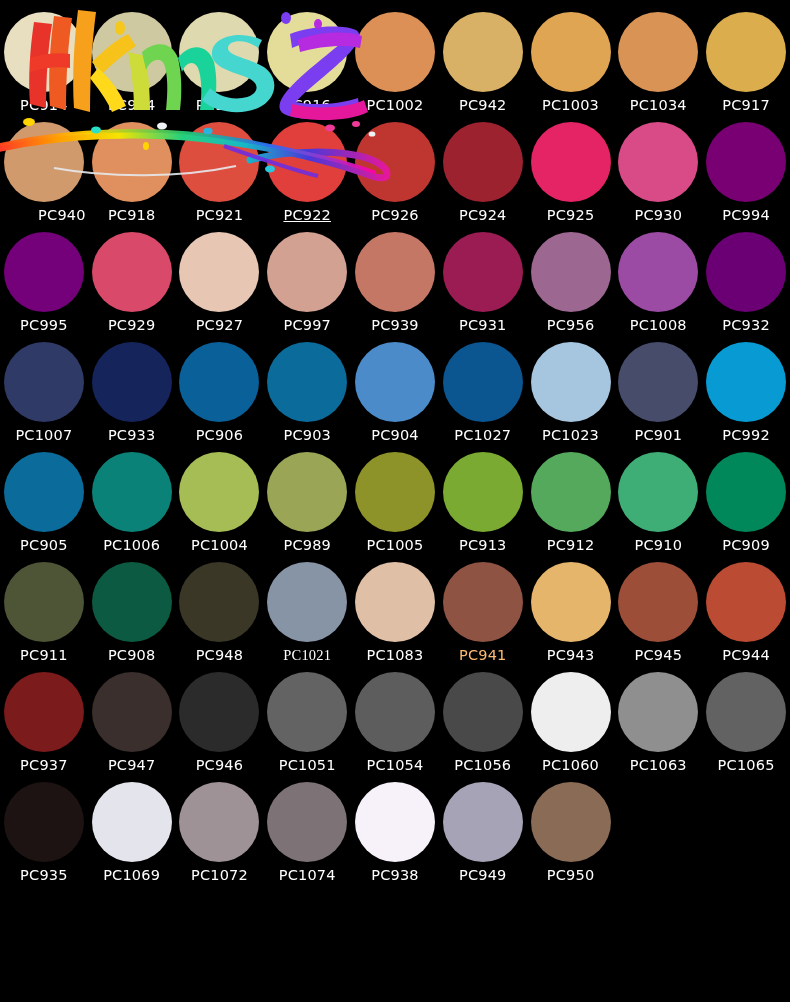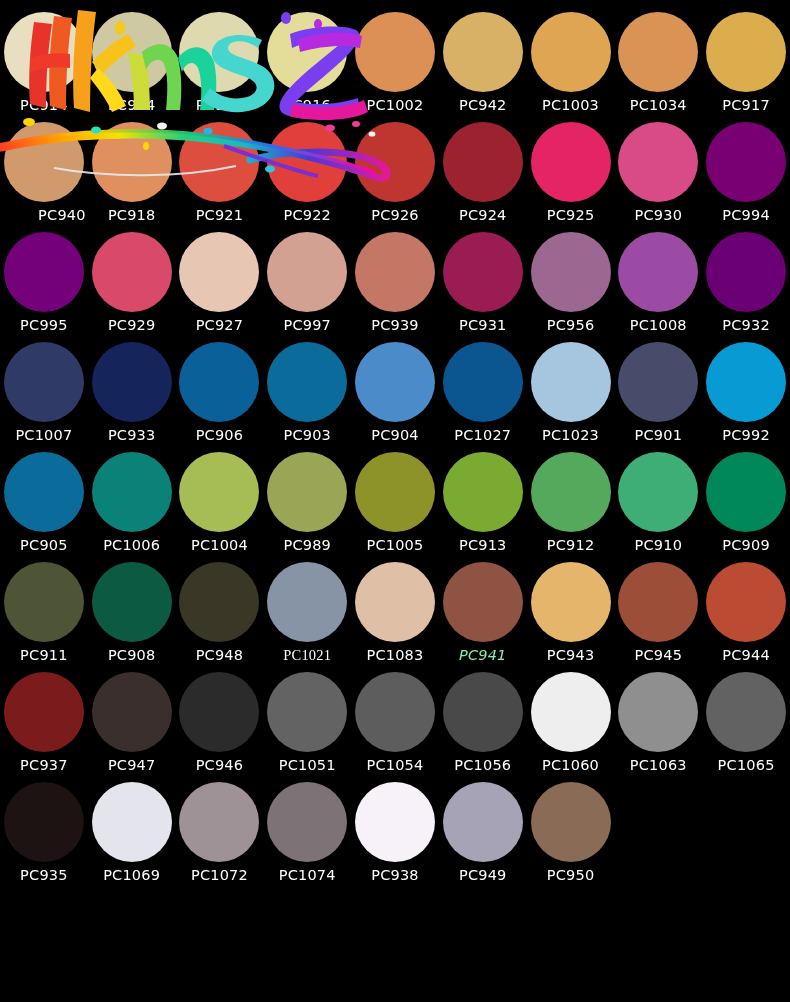--- a/index.html
+++ b/index.html
@@ -70,21 +70,21 @@
       <div class="cell">
         <span class="swatch" style="background: rgb(224, 143, 95);"></span>
         <span class="lbl" style="color: rgb(255, 255, 255);">PC918</span>
       </div>
       <div class="cell">
         <span class="swatch" style="background: rgb(221, 78, 63);"></span>
         <span class="lbl" style="color: rgb(255, 255, 255);">PC921</span>
       </div>
       <div class="cell">
         <span class="swatch" style="background: rgb(224, 63, 59);"></span>
-        <span class="lbl" style="color: rgb(255, 255, 255);">PC922</span>
+        <span class="lbl" style="color: rgb(255, 255, 255); text-decoration: underline;">PC922</span>
       </div>
       <div class="cell">
         <span class="swatch" style="background: rgb(191, 54, 48);"></span>
         <span class="lbl" style="color: rgb(255, 255, 255);">PC926</span>
       </div>
       <div class="cell">
         <span class="swatch" style="background: rgb(156, 34, 48);"></span>
         <span class="lbl" style="color: rgb(255, 255, 255);">PC924</span>
       </div>
       <div class="cell">
@@ -222,21 +222,21 @@
       <div class="cell">
         <span class="swatch" style="background: rgb(135, 148, 166);"></span>
         <span class="lbl" style="color: rgb(255, 255, 255); font-family: Liberation Serif, serif;">PC1021</span>
       </div>
       <div class="cell">
         <span class="swatch" style="background: rgb(224, 191, 167);"></span>
         <span class="lbl" style="color: rgb(255, 255, 255);">PC1083</span>
       </div>
       <div class="cell">
         <span class="swatch" style="background: rgb(143, 83, 67);"></span>
-        <span class="lbl" style="color: #86efac; font-style: italic;">PC941</span>
+        <span class="lbl" style="color: #fdba74;">PC941</span>
       </div>
       <div class="cell">
         <span class="swatch" style="background: rgb(229, 181, 108);"></span>
         <span class="lbl" style="color: rgb(255, 255, 255);">PC943</span>
       </div>
       <div class="cell">
         <span class="swatch" style="background: rgb(156, 78, 56);"></span>
         <span class="lbl" style="color: rgb(255, 255, 255);">PC945</span>
       </div>
       <div class="cell">

